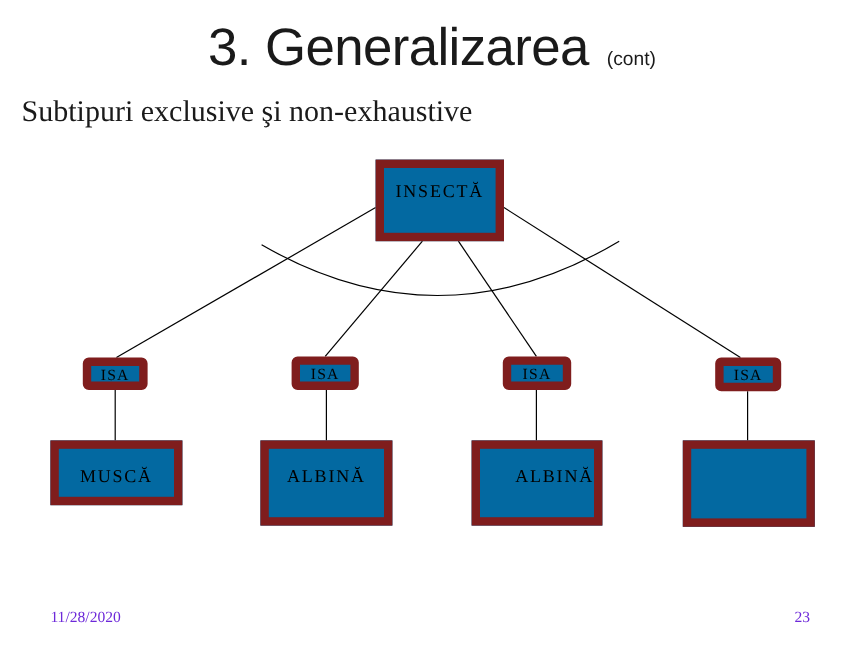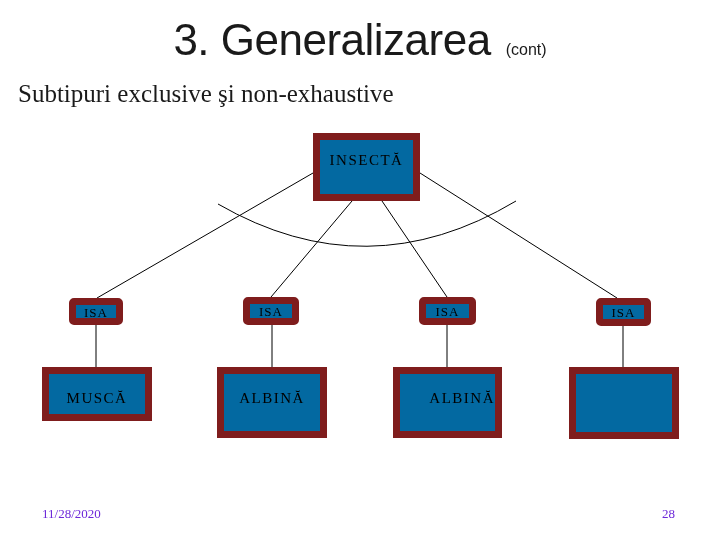--- a/index.html
+++ b/index.html
@@ -142,15 +142,15 @@
     <div class="dbox subtype sub3">
       <span>ALBINĂ</span>
     </div>
     <div class="dbox subtype sub4">
       <span></span>
     </div>
 
   </div>
 
   <div class="footer-date">11/28/2020</div>
-  <div class="footer-page">28</div>
+  <div class="footer-page">23</div>
 
 </div>
 
 </body></html>

